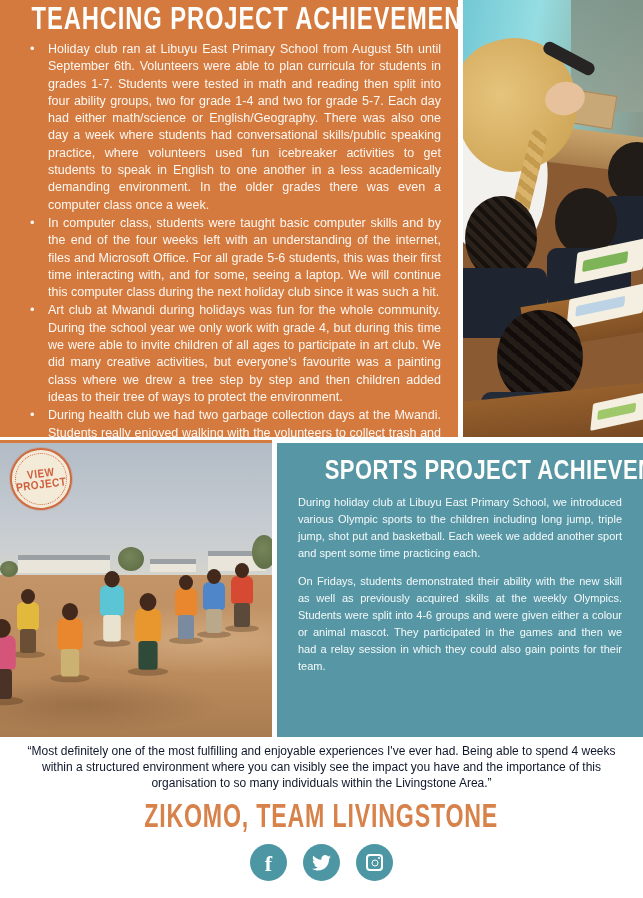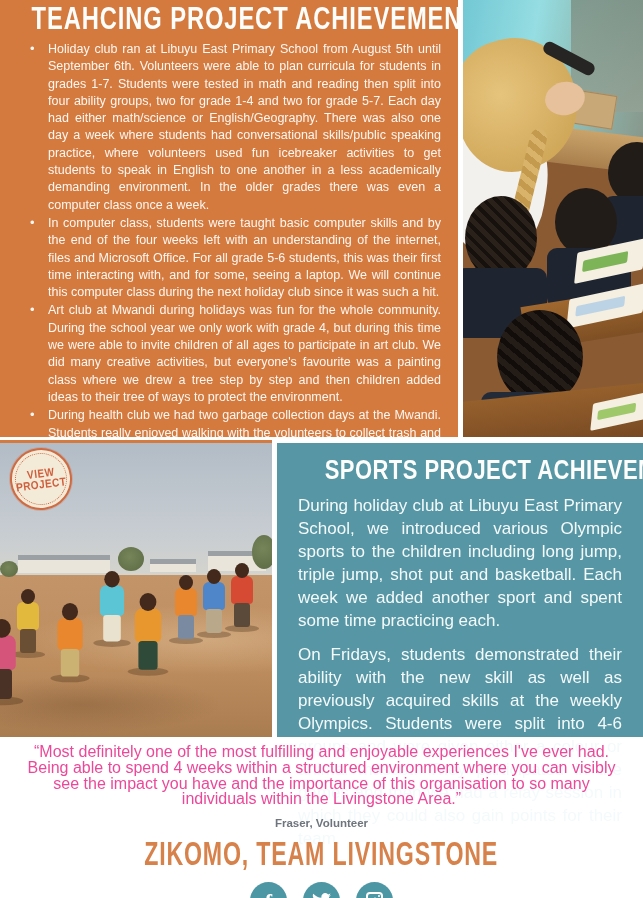--- a/index.html
+++ b/index.html
@@ -106,27 +106,27 @@
     letter-spacing: .5px; text-align: center; transform: scale(.95,1.1); }
 
   
   .sports-section {
     position: absolute; left: 277px; top: 443px; width: 366px; height: 294px;
     background: #5796a4; color: #fff; padding: 10px 21px 0 21px;
   }
   .sports-title { text-align: center; font-size: 25px; font-weight: 700;
     letter-spacing: .5px; color: #fdfdfb; margin-bottom: 12px; }
   .sports-section p {
-    font-size: 17px; line-height: 23px; text-align: justify;
+    font-size: 11px; line-height: 17px; text-align: justify;
     color: #f4fafb; margin-bottom: 11px;
   }
 
   
   .footer { position: absolute; left: 0; top: 744px; width: 643px; text-align: center; }
-  .quote { margin: 0 22px; font-size: 16px; line-height: 15.8px; color: #ec4899; }
+  .quote { margin: 0 22px; font-size: 12px; line-height: 15.8px; color: #0f172a; }
   .attribution { margin-top: 10px; font-size: 11.5px; font-weight: 700; color: #6e757d; }
   .closing { margin-top: 7px; font-size: 29px; color: #d8824b; font-weight: 700;
     letter-spacing: 1px; }
   .closing .condensed { transform: scale(0.8, 1.12); }
   .social-row { margin-top: 13px; display: flex; justify-content: center; gap: 16px; }
   .social-circle {
     width: 37px; height: 37px; border-radius: 50%; background: #4d96a4;
     display: flex; align-items: center; justify-content: center; cursor: pointer;
   }
   .fb-glyph { color: #fff; font-family: "Liberation Serif", serif; font-weight: 700;
@@ -250,21 +250,20 @@
 </div>
 
 <section class="sports-section">
   <h2 class="sports-title"><span class="condensed">SPORTS PROJECT ACHIEVEMENTS</span></h2>
   <p>During holiday club at Libuyu East Primary School, we introduced various Olympic sports to the children including long jump, triple jump, shot put and basketball. Each week we added another sport and spent some time practicing each.</p>
   <p>On Fridays, students demonstrated their ability with the new skill as well as previously acquired skills at the weekly Olympics. Students were split into 4-6 groups and were given either a colour or animal mascot. They participated in the games and then we had a relay session in which they could also gain points for their team.</p>
 </section>
 
 <footer class="footer">
   <p class="quote">“Most definitely one of the most fulfilling and enjoyable experiences I've ever had. Being able to spend 4 weeks within a structured environment where you can visibly see the impact you have and the importance of this organisation to so many individuals within the Livingstone Area.”</p>
-  <p class="attribution">Fraser, Volunteer</p>
   <p class="closing"><span class="condensed">ZIKOMO, TEAM LIVINGSTONE</span></p>
   <div class="social-row">
     <div class="social-circle">
       <span class="fb-glyph">f</span>
     </div>
     <div class="social-circle">
       <svg width="19" height="16" viewBox="0 0 24 20">
         <path fill="#ffffff" d="M24 2.4c-.9.4-1.8.7-2.8.8 1-.6 1.8-1.6 2.2-2.7-1 .6-2 1-3.1 1.2C19.4.7 18.1 0 16.7 0c-2.7 0-4.9 2.2-4.9 4.9 0 .4 0 .8.1 1.1C7.7 5.8 4.1 3.8 1.7.9 1.2 1.7 1 2.5 1 3.4c0 1.7.9 3.2 2.2 4.1-.8 0-1.6-.2-2.2-.6v.1c0 2.4 1.7 4.4 3.9 4.8-.4.1-.8.2-1.3.2-.3 0-.6 0-.9-.1.6 2 2.4 3.4 4.6 3.4-1.7 1.3-3.8 2.1-6.1 2.1-.4 0-.8 0-1.2-.1 2.2 1.4 4.8 2.2 7.5 2.2 9.1 0 14-7.5 14-14v-.6c1-.7 1.8-1.6 2.5-2.5z"></path>
       </svg>
     </div>

